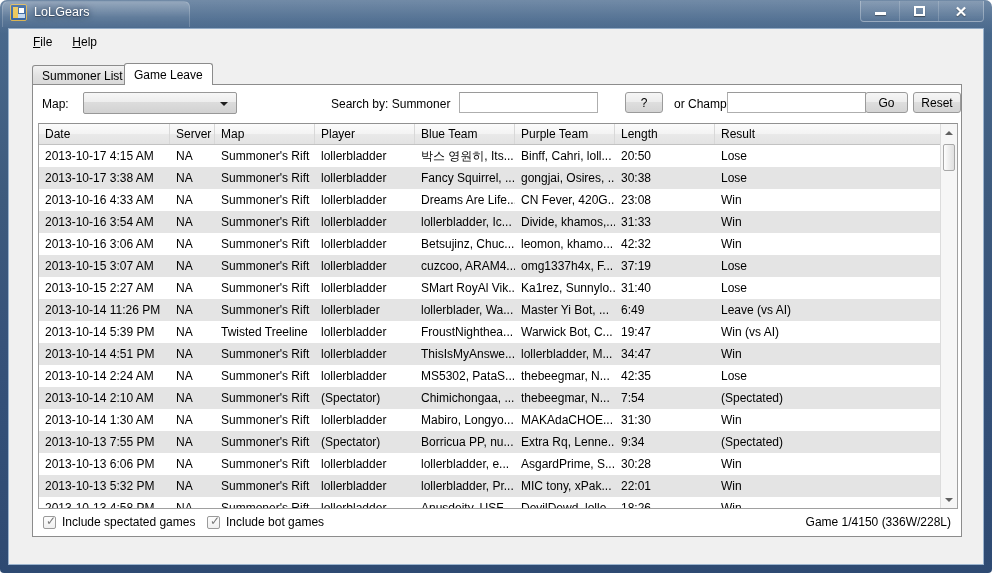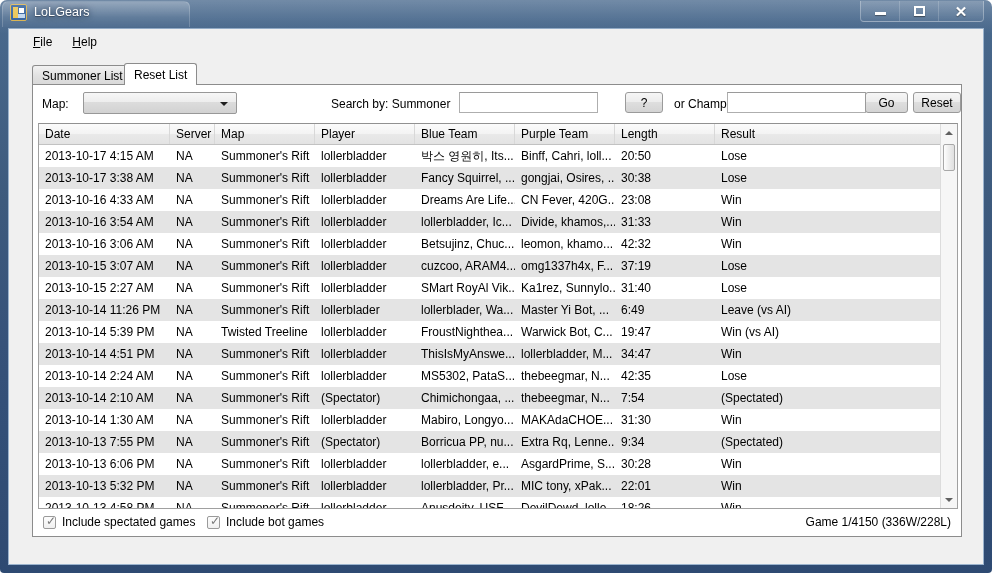--- a/index.html
+++ b/index.html
@@ -433,21 +433,21 @@
       <div class="menu-item">
         <u>H</u><span>elp</span>
       </div>
     </div>
 
     <div class="tabstrip">
       <div class="tab" style="left:0;">
         <span>Summoner List</span>
       </div>
       <div class="tab active" style="left:92px;">
-        <span>Reset List</span>
+        <span>Game Leave</span>
       </div>
     </div>
 
     <div class="tabpage">
 
       <div class="filterbar">
         <div class="lbl" style="left:9px;">Map:</div>
         <div class="combo">
           <span class="arrow"></span>
         </div>

